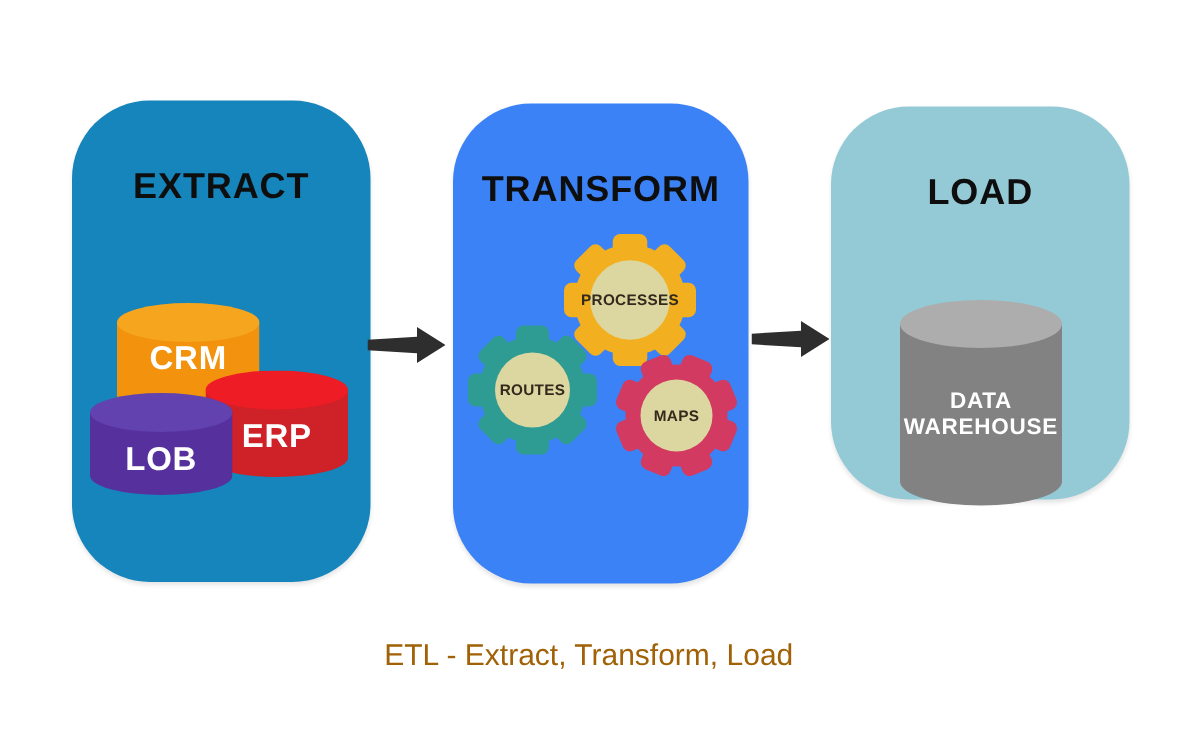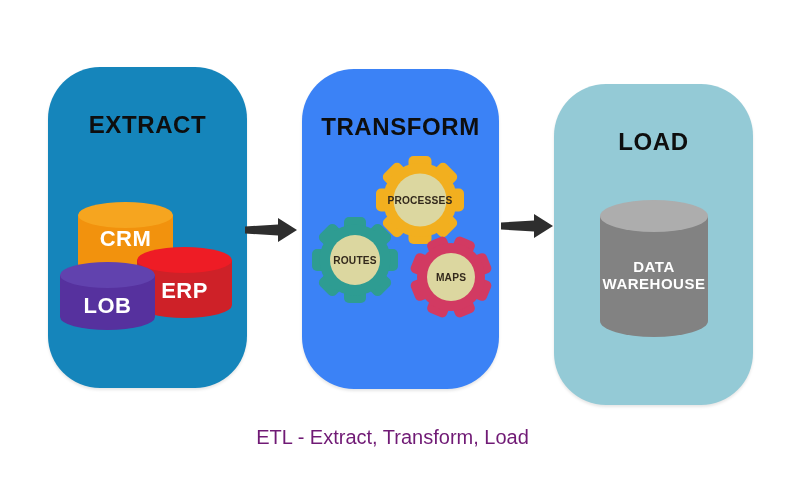--- a/index.html
+++ b/index.html
@@ -3,32 +3,32 @@
 <meta charset="utf-8">
 <style>
   html,body{margin:0;padding:0;background:#ffffff;}
   .canvas{
     position:relative;width:800px;height:491px;background:#ffffff;
     font-family:"Liberation Sans",sans-serif;overflow:hidden;border-radius:27px;
   }
   .panel{position:absolute;border-radius:52px;box-shadow:0 2px 3px rgba(0,0,0,0.10);}
   #p-extract{left:48px;top:67px;width:199px;height:321px;}
   #p-transform{left:302px;top:69px;width:197px;height:320px;}
-  #p-load{left:554px;top:84px;width:199px;height:321px;}
+  #p-load{left:554px;top:71px;width:199px;height:262px;}
   .panel-title{
     margin-top:44px;text-align:center;font-size:24px;font-weight:bold;
     letter-spacing:.6px;color:#0e0e0e;
   }
   .abs{position:absolute;}
   .cyl-label{fill:#ffffff;font-weight:bold;font-size:22px;text-anchor:middle;letter-spacing:.5px;}
   .gear-label{font-weight:bold;font-size:10.2px;text-anchor:middle;letter-spacing:.2px;}
   .wh-label{fill:#ffffff;font-weight:bold;font-size:15px;text-anchor:middle;letter-spacing:.5px;}
   .caption{
     position:absolute;left:0;top:426px;width:785px;text-align:center;
-    font-size:20px;color:#701a75;
+    font-size:20px;color:#a16207;
   }
 </style>
 </head>
 <body>
 
 <div class="canvas">
 
   <div class="panel" id="p-extract" style="background: rgb(21, 133, 187);">
     <div class="panel-title">EXTRACT</div>
   </div>

